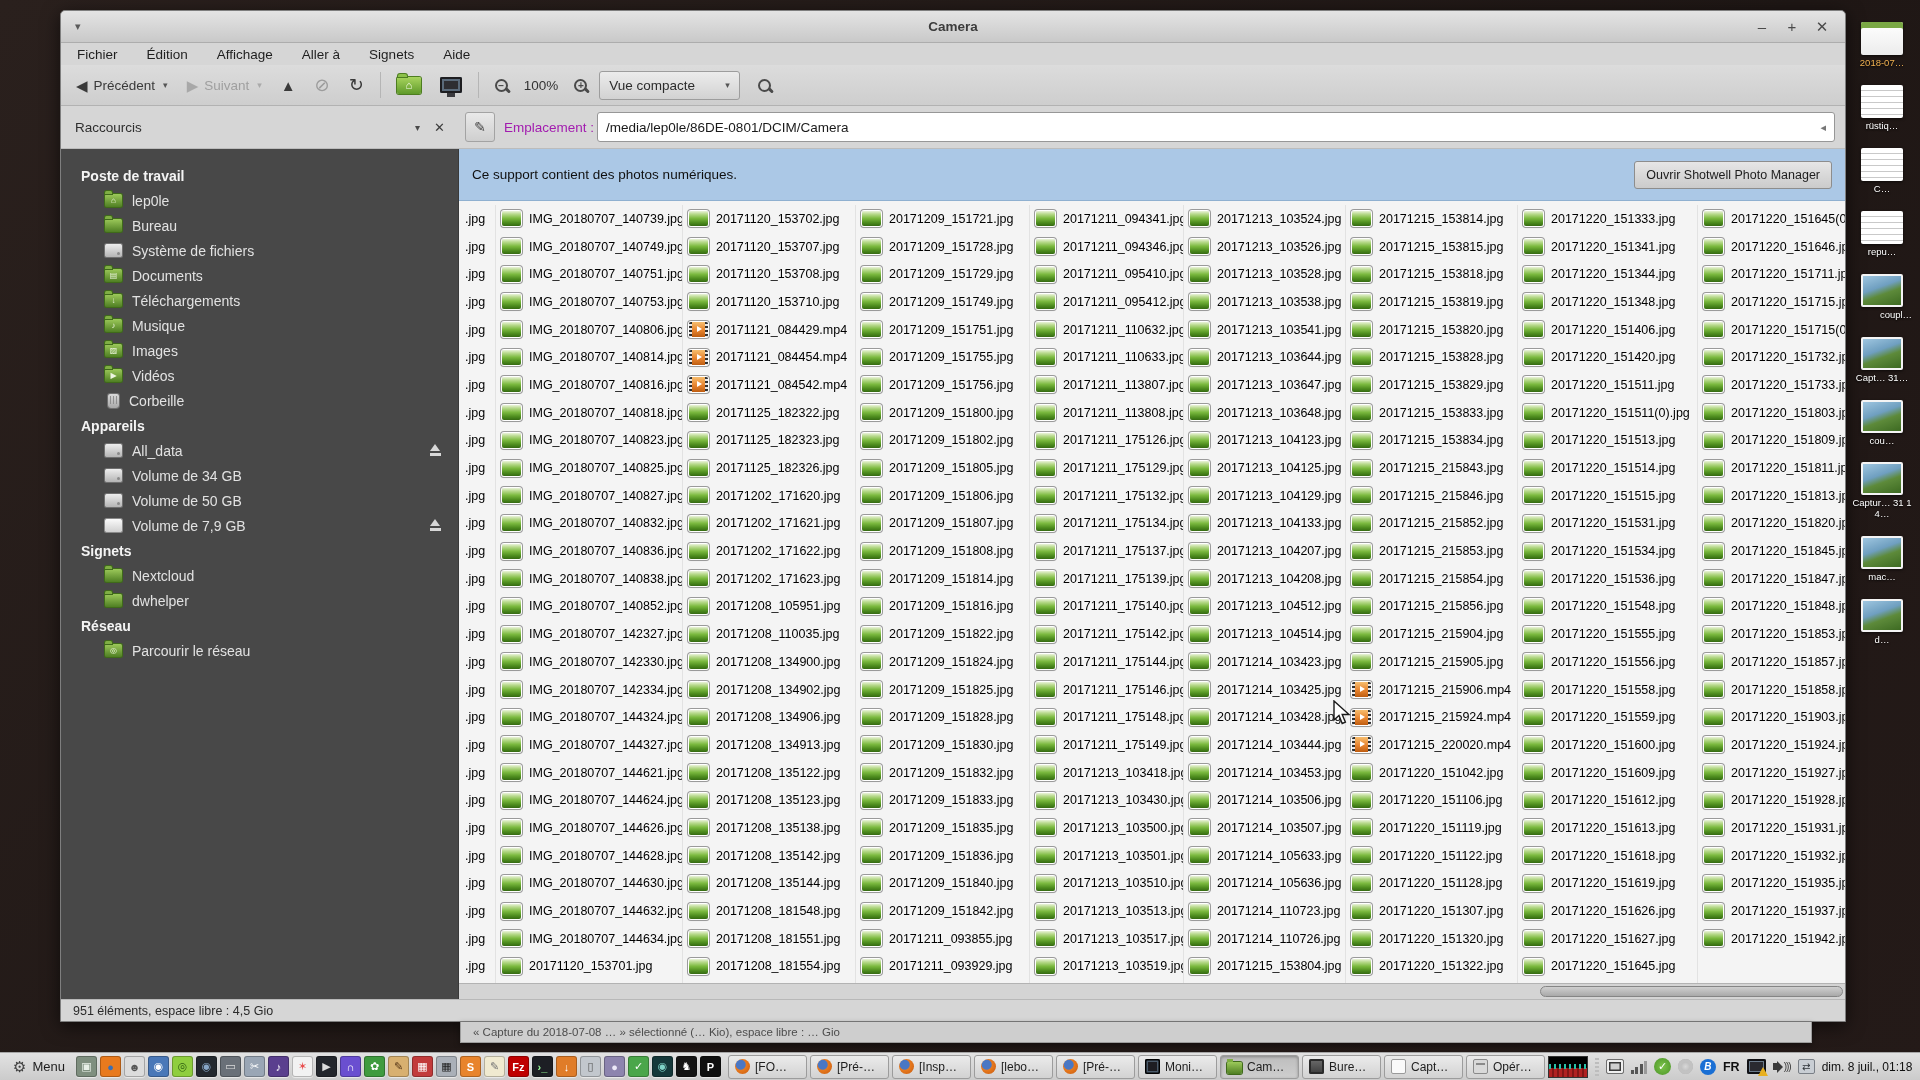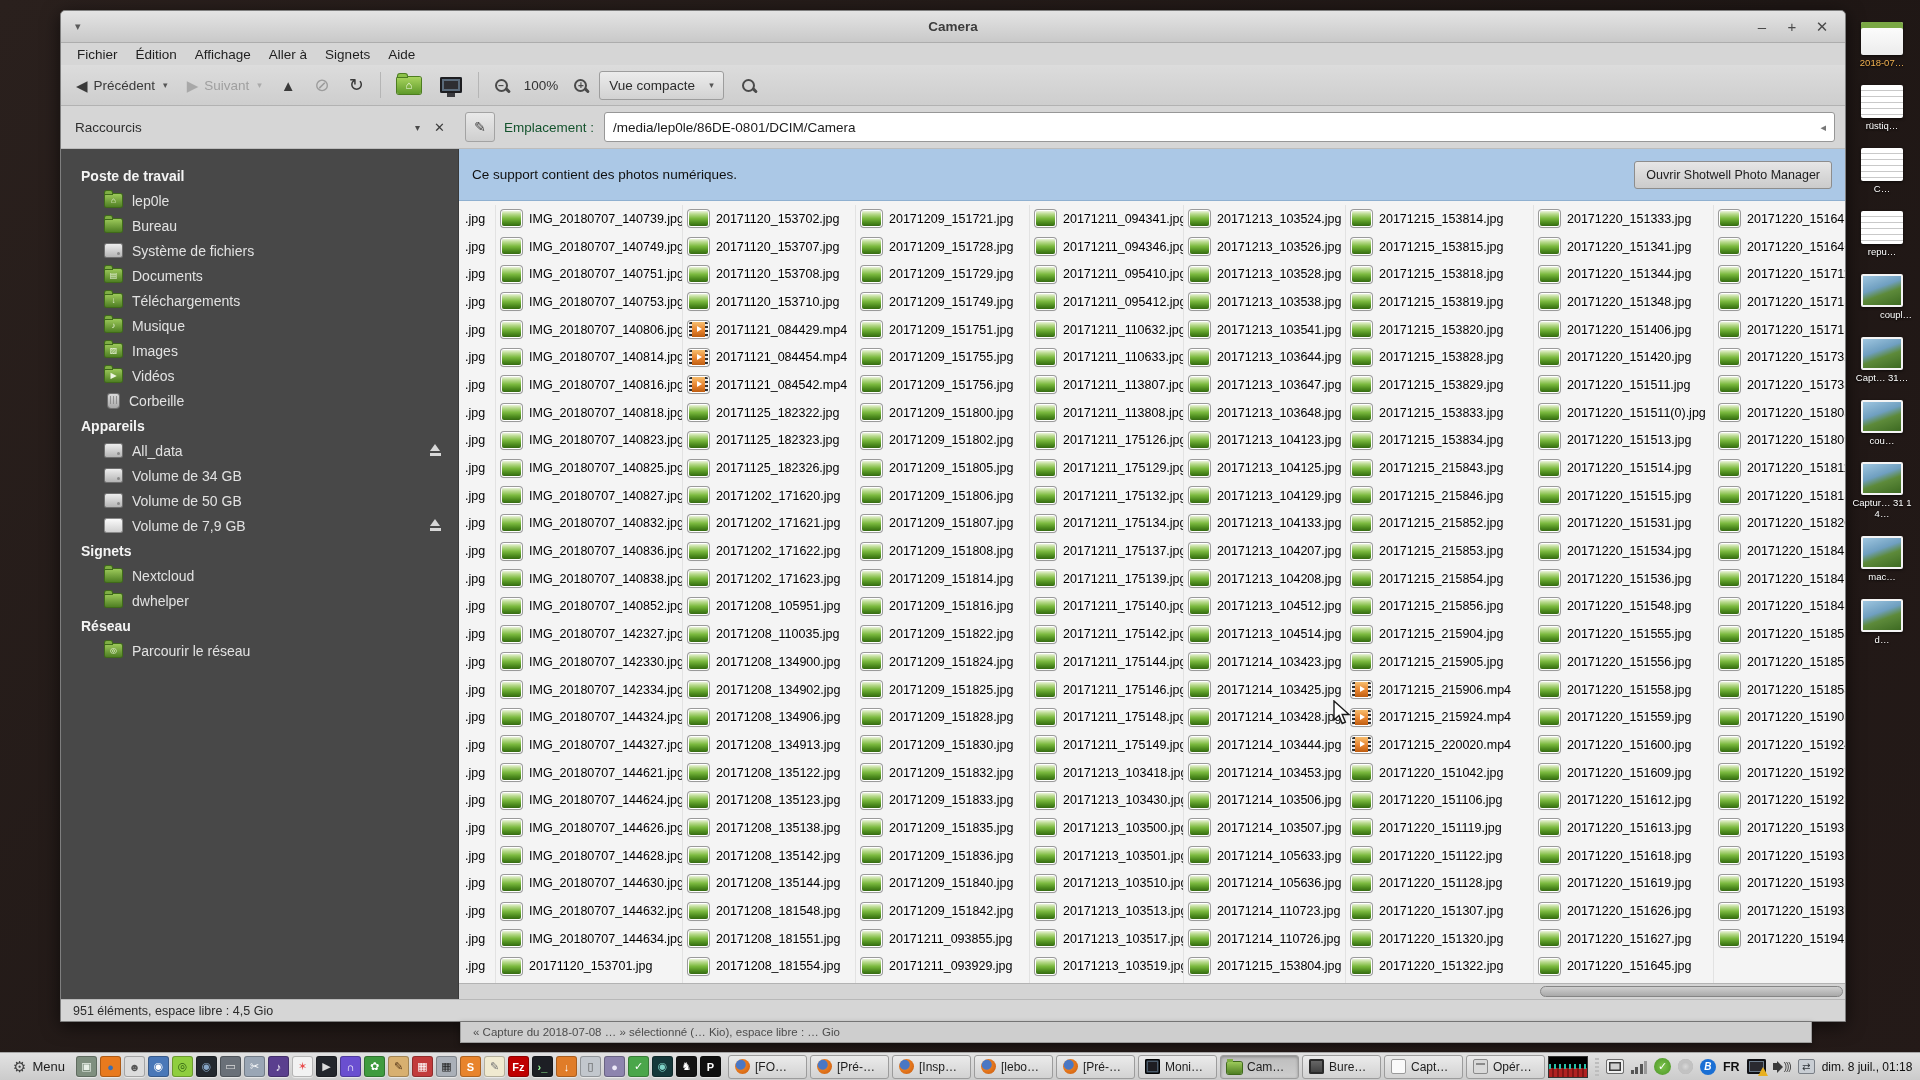--- a/index.html
+++ b/index.html
@@ -22,21 +22,21 @@
     height:32px; flex:none; position:relative;
     background:linear-gradient(#e4e4e4,#c9c9c9);
     border-bottom:1px solid #adadad; border-radius:5px 5px 0 0;
     display:flex; align-items:center;
   }
   .tb-caret { margin-left:14px; color:#5a5a5a; font-size:11px; }
   .title { position:absolute; left:0; right:0; text-align:center; font-size:13.5px; font-weight:bold; color:#3c3c3c; }
   .tb-controls { margin-left:auto; display:flex; gap:4px; padding-right:10px; position:relative; }
   .tb-btn { width:26px; height:20px; display:flex; align-items:center; justify-content:center;
     color:#4a4a4a; font-size:15px; border-radius:3px; }
-  .menubar { height:22px; flex:none; display:flex; align-items:center; padding:0 8px; gap:2px; background:#d6d6d6; }
+  .menubar { height:22px; flex:none; display:flex; align-items:center; padding:0 8px; gap:13px; background:#d6d6d6; }
   .menu-item { padding:2px 8px; font-size:13.5px; color:#1f1f1f; }
 
   .toolbar {
     height:41px; flex:none; display:flex; align-items:center; padding:0 8px; gap:5px;
     background:linear-gradient(#dcdcdc,#cecece); border-bottom:1px solid #b2b2b2;
   }
   .tbn { display:flex; align-items:center; gap:6px; height:30px; padding:0 7px; border-radius:3px;
     font-size:13.5px; color:#3a3a3a; }
   .tbn .arr { font-size:15px; line-height:1; }
   .tbn.disabled { color:#9f9f9f; }
@@ -51,35 +51,35 @@
     display:flex; align-items:center; justify-content:center; }
   .computer-ic { width:22px; height:16px; background:#2e2e32; border-radius:2px; position:relative;
     box-shadow:inset 0 0 0 2px #1d1d20, inset 0 0 0 4px #5a6a7a; }
   .computer-ic::after { content:""; position:absolute; left:7px; bottom:-4px; width:8px; height:4px; background:#3a3a3e; }
   .mag { width:13px; height:13px; border:2px solid #4a4a4a; border-radius:50%; position:relative; flex:none; }
   .mag::after { content:""; position:absolute; width:6px; height:2.5px; background:#4a4a4a;
     right:-5px; bottom:-2px; transform:rotate(45deg); border-radius:2px; }
   .mag .sign { position:absolute; inset:0; display:flex; align-items:center; justify-content:center;
     font-size:10px; font-weight:bold; color:#4a4a4a; }
   .zoom-label { font-size:13.5px; color:#333; padding:0 4px; }
-  .view-select { display:flex; align-items:center; height:29px; padding:0 9px; gap:12px;
+  .view-select { display:flex; align-items:center; height:29px; padding:0 9px; gap:28px;
     background:linear-gradient(#ececec,#d2d2d2); border:1px solid #9d9d9d; border-radius:3px;
     font-size:13.5px; color:#2c2c2c; }
 
   .locrow { height:43px; flex:none; display:flex; align-items:center;
     background:#d6d6d6; border-bottom:1px solid #bcbcbc; }
   .sb-head { width:398px; flex:none; display:flex; align-items:center; padding:0 14px 0 14px; }
   .sb-head-label { font-size:13.5px; color:#2e2e2e; }
   .sb-head .sp { flex:1; }
   .sb-head-caret { font-size:10px; color:#4a4a4a; margin-right:14px; }
   .sb-head-close { font-size:13px; color:#3c3c3c; }
   .pencil-btn { width:30px; height:30px; margin:0 9px 0 6px; border:1px solid #a3a3a3; border-radius:3px;
     background:linear-gradient(#e9e9e9,#cfcfcf); display:flex; align-items:center; justify-content:center;
     color:#444; font-size:14px; }
-  .loc-label { font-size:13.5px; color:#14532d; margin-right:10px; white-space:nowrap; }
+  .loc-label { font-size:13.5px; color:#a21caf; margin-right:3px; white-space:nowrap; }
   .loc-entry { flex:1; height:30px; margin-right:10px; background:#ffffff; border:1px solid #979797;
     border-radius:3px; display:flex; align-items:center; padding:0 8px; font-size:13.5px; color:#1a1a1a; }
   .loc-entry .sp { flex:1; }
   .entry-clear { color:#777; font-size:11px; }
 
   .main { flex:1; display:flex; min-height:0; }
   .sidebar { width:398px; flex:none; background:#484848; padding-top:14px; position:relative;
     border-right:1px solid #3a3a3a; overflow:hidden; }
   .sb-section-title { font-size:14px; font-weight:bold; color:#f4f4f4; padding:5px 0 4px 20px; height:25px; }
   .sb-item { height:25px; display:flex; align-items:center; padding-left:44px; gap:10px;
@@ -1162,21 +1162,21 @@
             </div>
             <div class="frow">
               <span class="fi"></span>
               <span class="fname">20171220_151320.jpg</span>
             </div>
             <div class="frow">
               <span class="fi"></span>
               <span class="fname">20171220_151322.jpg</span>
             </div>
           </div>
-          <div class="fcol" style="width: 180px; margin-left: 16px;">
+          <div class="fcol" style="width: 180px;">
             <div class="frow">
               <span class="fi"></span>
               <span class="fname">20171220_151333.jpg</span>
             </div>
             <div class="frow">
               <span class="fi"></span>
               <span class="fname">20171220_151341.jpg</span>
             </div>
             <div class="frow">
               <span class="fi"></span>

